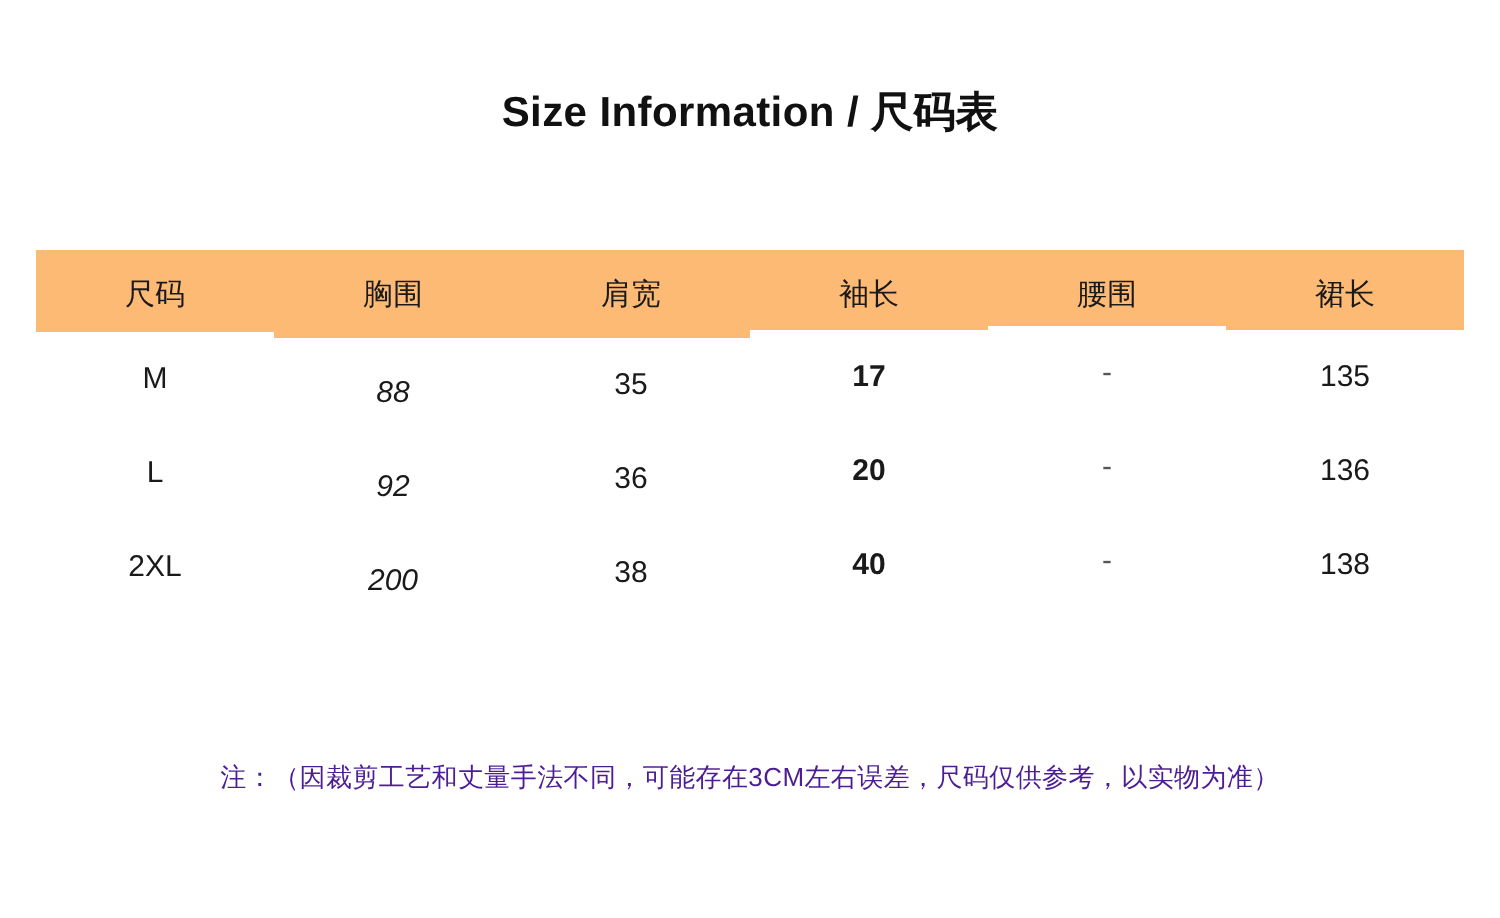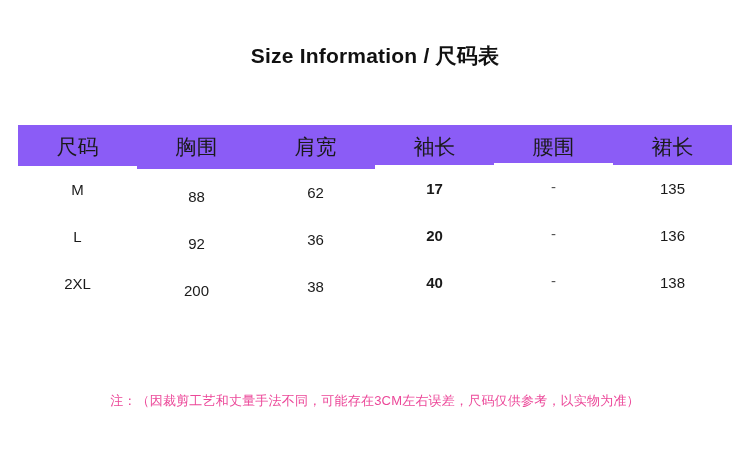--- a/index.html
+++ b/index.html
@@ -37,54 +37,54 @@
 
   .size-table {
     position: absolute;
     top: 125px;
     left: 18px;
     width: 714px;
     border-collapse: collapse;
     table-layout: fixed;
   }
   .size-table th {
-    background: #8b5cf6;
+    background: #fdba74;
     height: 42px;
-    font-size: 21px;
+    font-size: 15px;
     font-weight: normal;
     color: #1a1a1a;
     text-align: center;
     vertical-align: middle;
     border: none;
   }
   .size-table td {
     height: 45px;
     font-size: 15px;
     text-align: center;
     vertical-align: middle;
     color: #1a1a1a;
     border: none;
     background: #ffffff;
   }
   
   .size-table td.c0 { position: relative; top: -3px; }
-  .size-table td.c1 { position: relative; top: 4px; }
+  .size-table td.c1 { position: relative; top: 4px; font-style: italic; }
   .size-table td.c2 { position: relative; top: 0px; }
   .size-table td.c3 { position: relative; top: -4px; font-weight: bold; }
   .size-table td.c4 { position: relative; top: -6px; color: #555; }
   .size-table td.c5 { position: relative; top: -4px; }
 
   .note {
     position: absolute;
-    top: 392px;
+    top: 380px;
     left: 0;
     width: 750px;
     text-align: center;
     font-size: 13px;
-    color: #ec4899;
+    color: #4c1d95;
     letter-spacing: 0.2px;
   }
 </style>
 </head>
 <body>
 
 <div class="page">
 
   <div class="title">
     <span class="title-en">Size Information</span>
@@ -100,21 +100,21 @@
         <th>肩宽</th>
         <th>袖长</th>
         <th>腰围</th>
         <th>裙长</th>
       </tr>
     </thead>
     <tbody>
       <tr>
         <td class="c0">M</td>
         <td class="c1">88</td>
-        <td class="c2">62</td>
+        <td class="c2">35</td>
         <td class="c3">17</td>
         <td class="c4">-</td>
         <td class="c5">135</td>
       </tr>
       <tr>
         <td class="c0">L</td>
         <td class="c1">92</td>
         <td class="c2">36</td>
         <td class="c3">20</td>
         <td class="c4">-</td>

